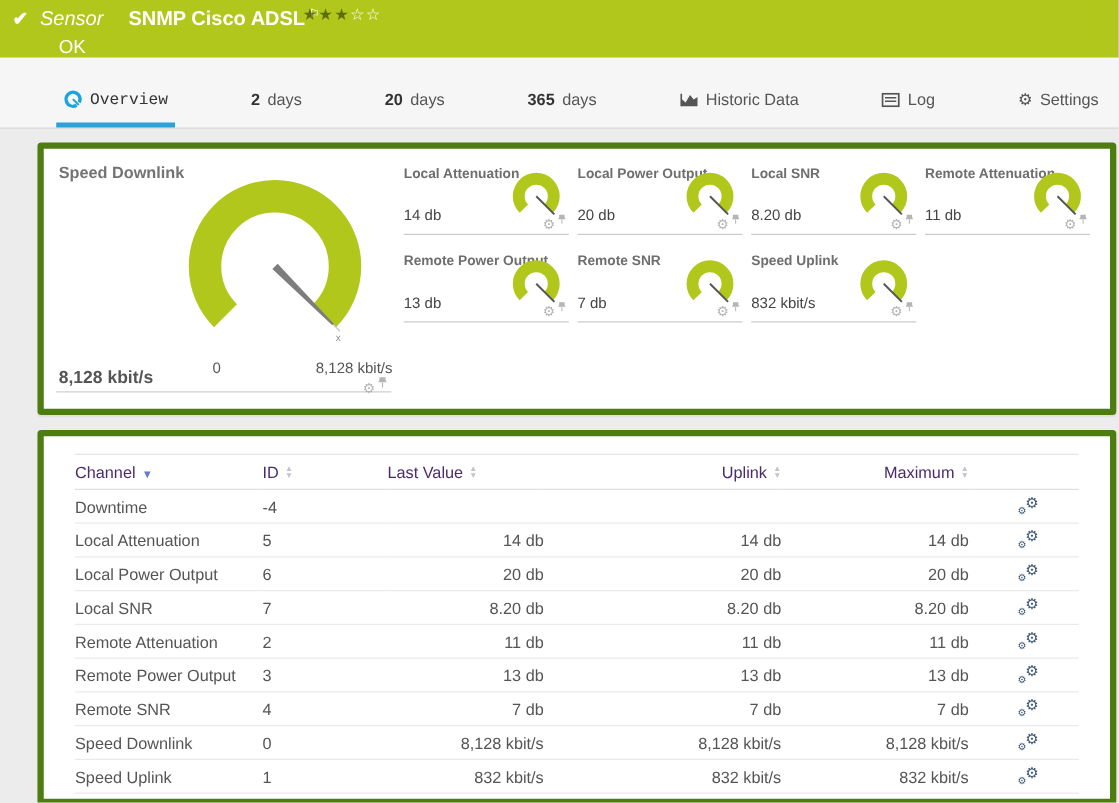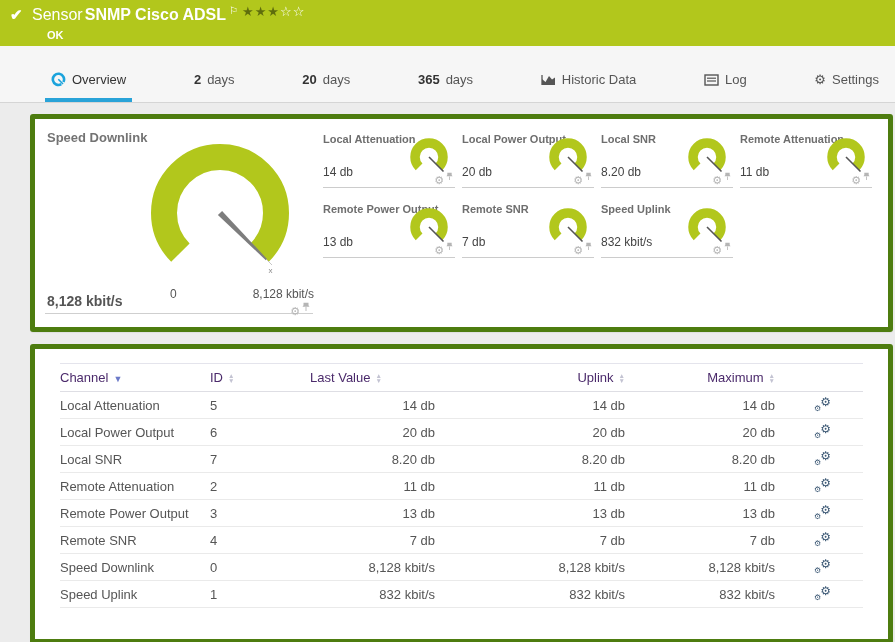--- a/index.html
+++ b/index.html
@@ -7,38 +7,38 @@
     width:895px; height:642px; overflow:hidden;
     background:#ececec;
     font-family:"Liberation Sans", sans-serif;
     -webkit-font-smoothing:antialiased;
   }
 
   
   .topbar { height:46px; background:#b2c71c; position:relative; color:#fff; }
   .topbar .check { position:absolute; left:10px; top:6px; font-size:15px; font-weight:bold; }
   .title-line { position:absolute; left:32px; top:5px; font-size:16px; white-space:nowrap; }
-  .sensor-label { margin-right:2px; }
+  .sensor-label { font-style:italic; margin-right:20px; }
   .sensor-name { font-weight:bold; }
   .flag { font-size:10px; vertical-align:super; margin-left:3px; }
   .stars { position:absolute; left:242px; top:4px; font-size:13px; letter-spacing:1px; }
   .star-filled { color:rgba(25,35,0,0.55); }
   .star-empty { color:#ffffff; }
-  .status-ok { position:absolute; left:47px; top:29px; font-size:11px; font-weight:bold; }
+  .status-ok { position:absolute; left:47px; top:29px; font-size:15px; font-weight:normal; }
 
   
   .tabstrip {
     height:57px; background:#f6f6f6; border-bottom:1px solid #d5d5d5;
     display:flex; align-items:flex-end; justify-content:space-between;
     padding:0 10px 0 45px; box-sizing:border-box;
   }
   .tab { position:relative; display:flex; align-items:center; gap:6px;
          padding:0 6px 15px; font-size:13px; color:#555; cursor:pointer; white-space:nowrap; }
   .tab .num { font-weight:bold; color:#333; }
-  .tab.active { color:#333; }
+  .tab.active { color:#333;font-family:Liberation Mono, monospace; }
   .tab.active::after { content:""; position:absolute; left:0; right:0; bottom:0;
                        height:4px; background:#29a3d8; }
   .tabicon { display:inline-flex; }
   .gearglyph { font-size:13px; color:#555; line-height:10px; }
 
   
   .panel { background:#fff; border:5px solid #4d7c0f; border-radius:3px;
            margin-left:30px; margin-right:2px; box-shadow:0 1px 1px rgba(0,0,0,0.06); }
   .gauge-panel { margin-top:11px; height:208px; position:relative; }
 
@@ -313,20 +313,28 @@
           <span>Maximum</span><span class="sortud">
               <i>▲</i>
               <i>▼</i>
             </span>
         </th>
         <th class="action"></th>
       </tr>
     </thead>
     <tbody>
         <tr>
+          <td>Downtime</td>
+          <td>-4</td>
+          <td class="ralign"></td>
+          <td class="ralign"></td>
+          <td class="ralign"></td>
+          <td class="action"><span class="rowgear"><span class="g1">⚙</span><span class="g2">⚙</span></span></td>
+        </tr>
+        <tr>
           <td>Local Attenuation</td>
           <td>5</td>
           <td class="ralign">14 db</td>
           <td class="ralign">14 db</td>
           <td class="ralign">14 db</td>
           <td class="action"><span class="rowgear"><span class="g1">⚙</span><span class="g2">⚙</span></span></td>
         </tr>
         <tr>
           <td>Local Power Output</td>
           <td>6</td>

